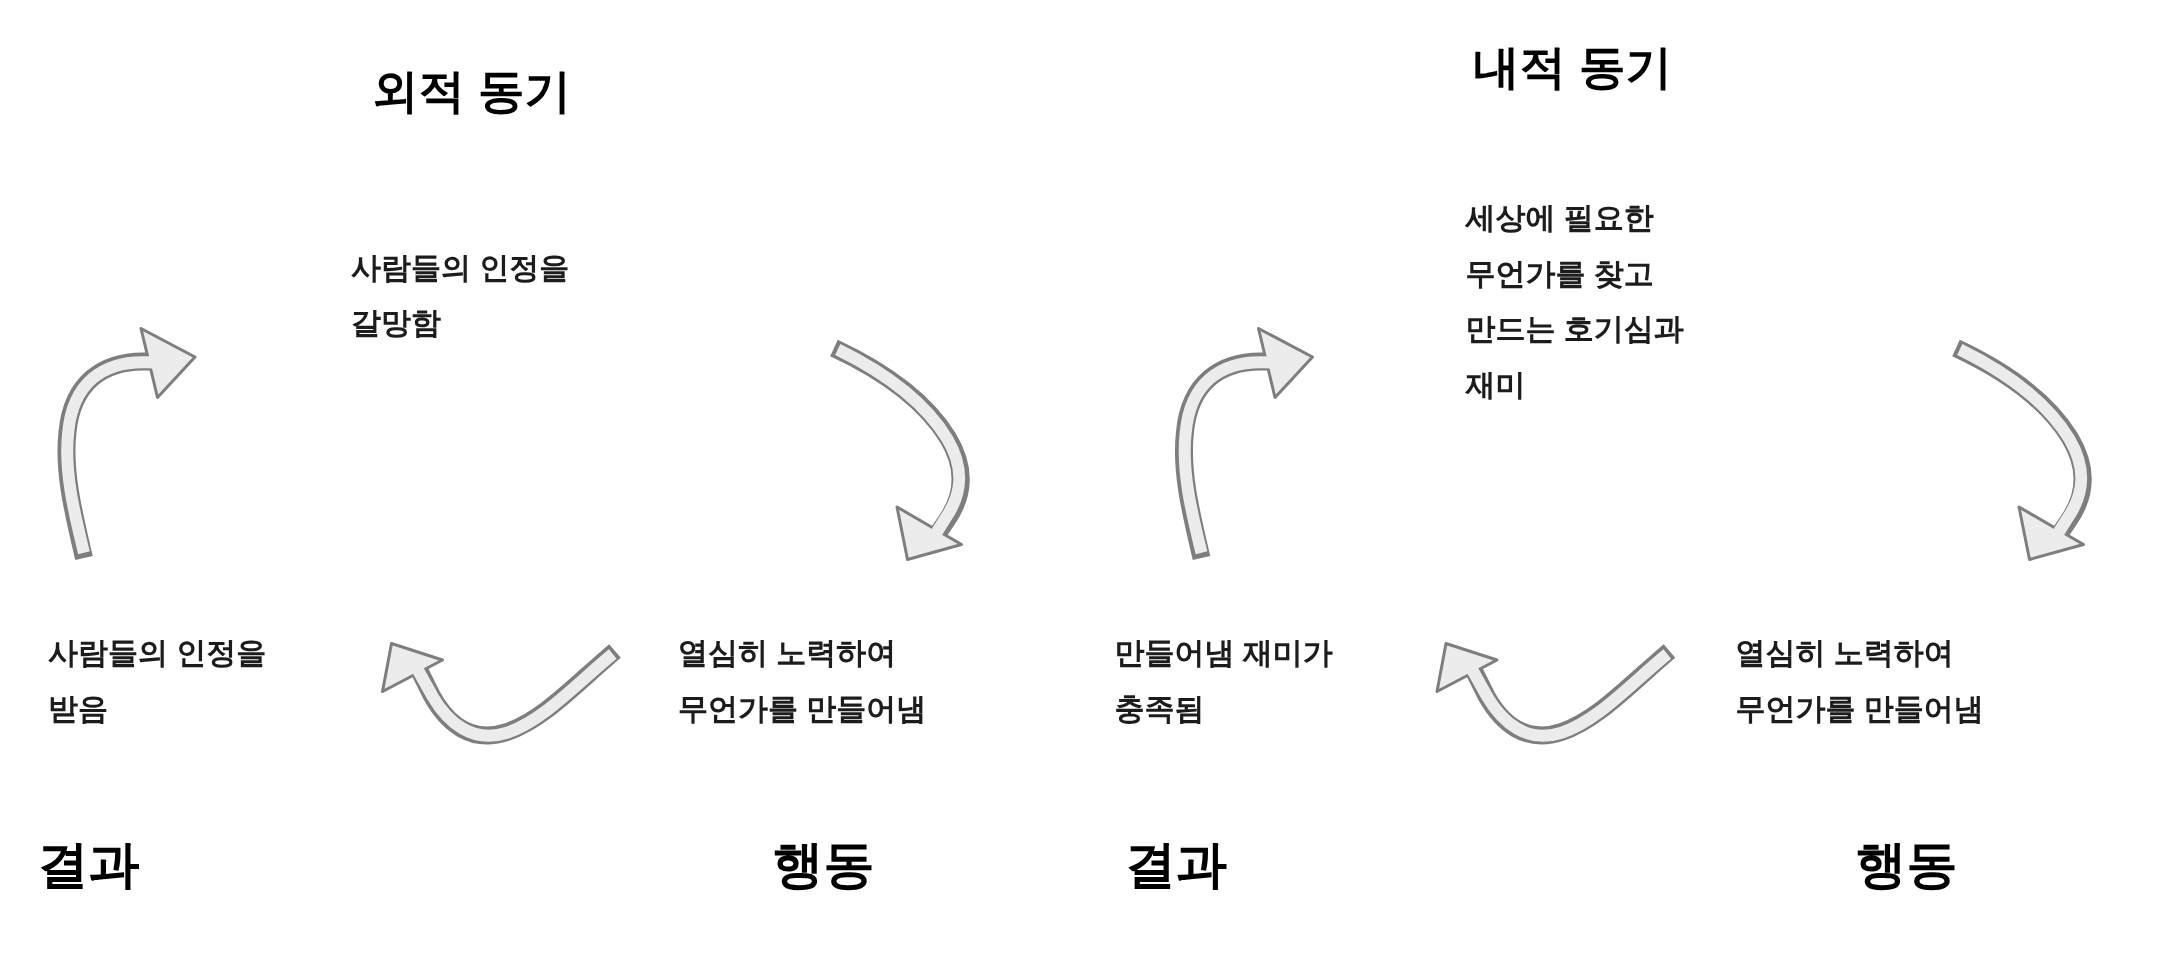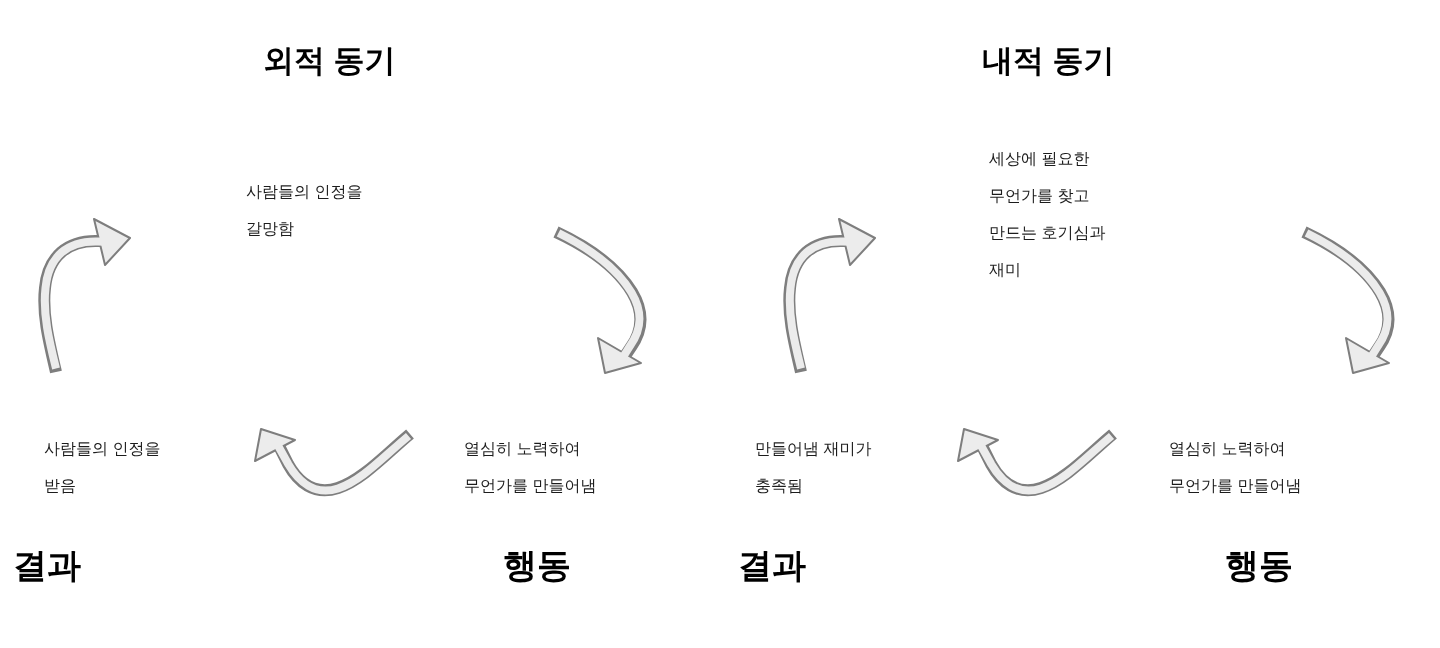--- a/index.html
+++ b/index.html
@@ -17,47 +17,47 @@
     background:var(--bg);
     font-family:"Liberation Sans","DejaVu Sans",sans-serif;
     overflow:hidden;
   }
   .cycle-title{
     position:absolute;margin:0;
     font-size:31px;font-weight:700;line-height:1.1;
     color:var(--heading);white-space:pre-line;
   }
   .body-text{
-    position:absolute;margin:16px;
-    font-size:16px;font-weight:400;line-height:37px;
+    position:absolute;margin:4px;
+    font-size:20px;font-weight:700;line-height:37px;
     color:var(--text);white-space:pre-line;
   }
   .phase-label{
-    position:absolute;margin:0;
+    position:absolute;margin:12px;
     font-size:34px;font-weight:700;line-height:1;
     color:var(--heading);
   }
   .arrow{position:absolute;display:block;}
   .so{fill:none;stroke:var(--arrow-stroke);stroke-width:12;stroke-linecap:butt;}
   .si{fill:none;stroke:var(--arrow-fill);stroke-width:8;stroke-linecap:butt;}
   .hd{fill:var(--arrow-fill);stroke:var(--arrow-stroke);stroke-width:2;stroke-linejoin:round;}
 
   
-  .t1      {left:263px; top:44px;}
+  .t1      {left:248px; top:44px;}
   .trig1   {left:230px; top:157px;}
   .res1    {left:28px;  top:414px;}
   .act1    {left:448px; top:414px;}
   .lres1   {left:13px;  top:548px;}
   .lact1   {left:503px; top:548px;}
   .aup1    {left:30px;  top:216px;}
   .adn1    {left:548px; top:224px;}
   .aret1   {left:252px; top:420px;}
 
   
-  .t2      {left:982px;  top:44px;}
+  .t2      {left:982px;  top:28px;}
   .trig2   {left:973px;  top:124px;}
   .res2    {left:739px;  top:414px;}
   .act2    {left:1153px; top:414px;}
   .lres2   {left:738px;  top:548px;}
   .lact2   {left:1225px; top:548px;}
   .aup2    {left:775px;  top:216px;}
   .adn2    {left:1296px; top:224px;}
   .aret2   {left:955px;  top:420px;}
 </style>
 </head>

